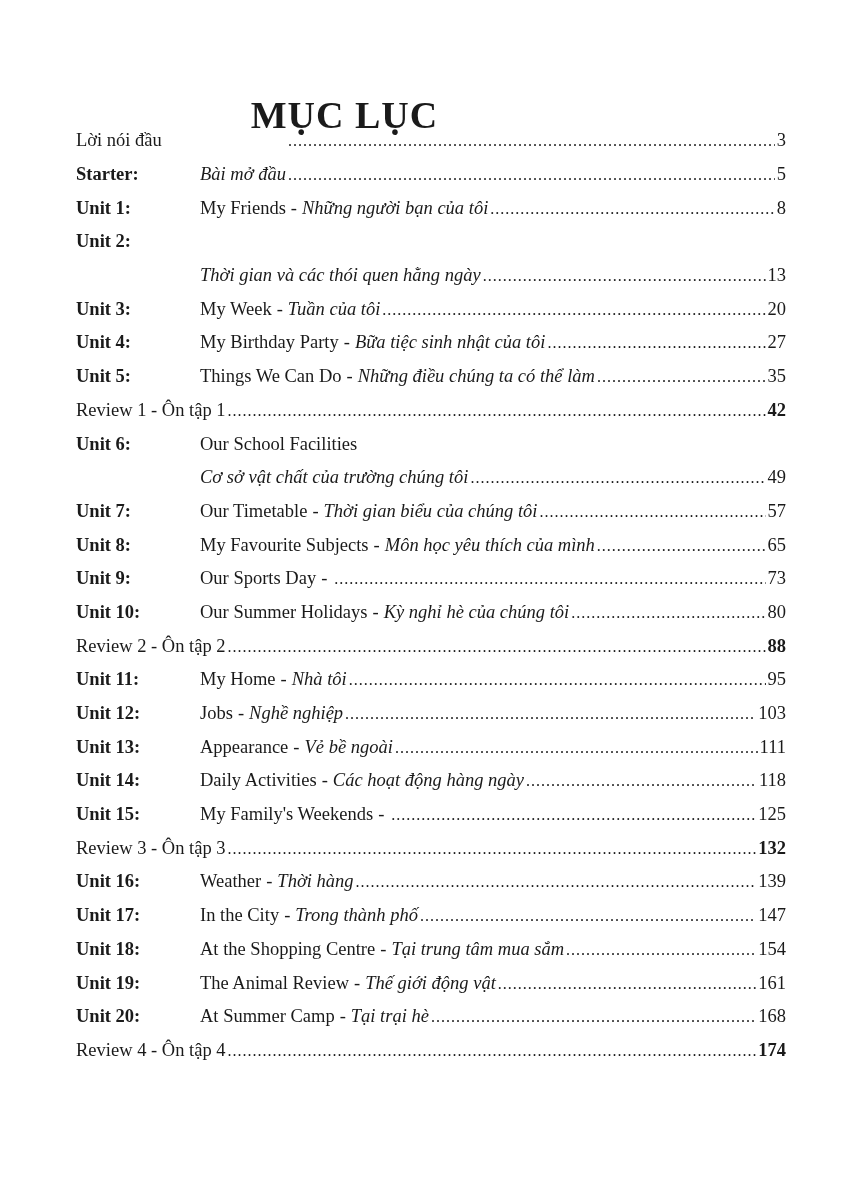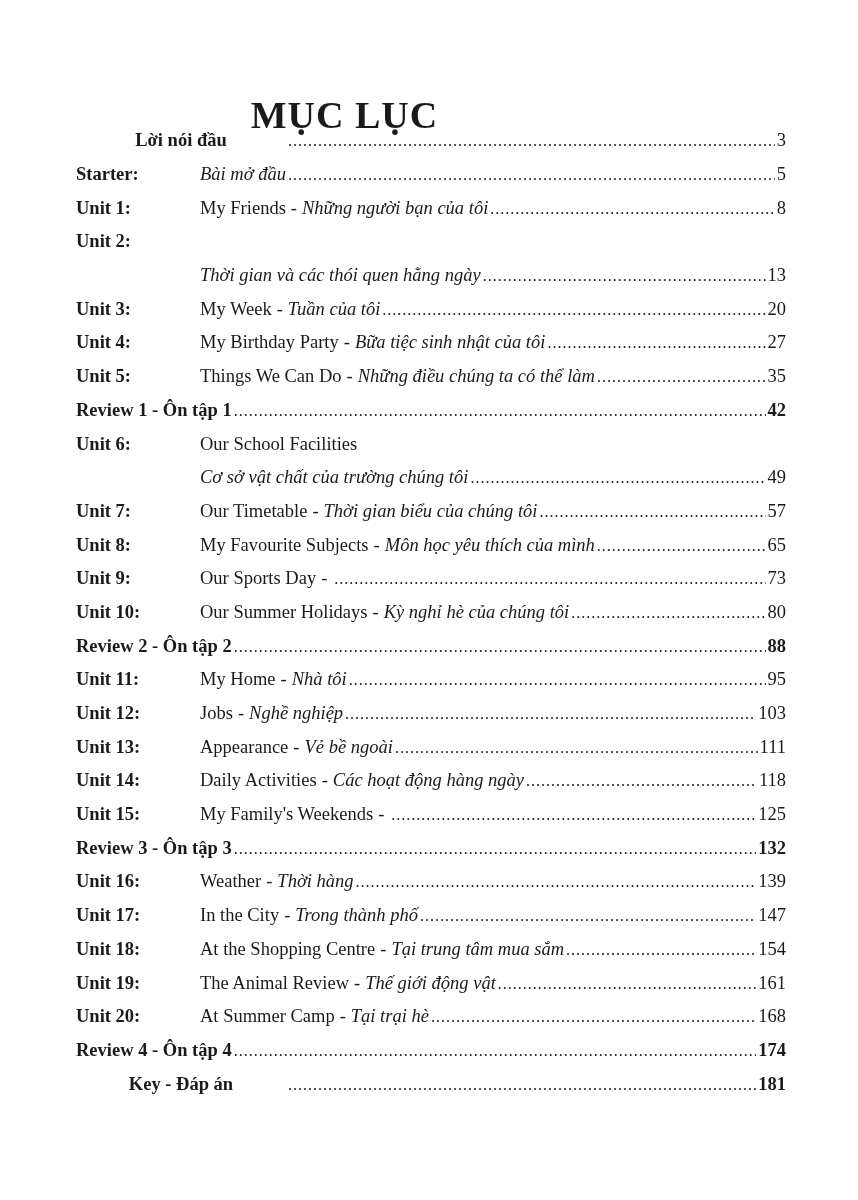--- a/index.html
+++ b/index.html
@@ -13,21 +13,21 @@
   .label { width: 124px; flex: 0 0 124px; font-weight: bold; }
   .content { flex: 1 1 auto; display: flex; align-items: baseline; overflow: hidden; }
   .en { }
   .sep { margin: 0 5px; }
   .vi { font-style: italic; }
   .leader { flex: 1 1 auto; overflow: hidden; margin: 0 2px; font-size: 16px; letter-spacing: 1px; }
   .leader::before { content: "...................................................................................................................................................................................................................................................."; }
   .page { flex: 0 0 auto; text-align: right; }
   .row.bold .page { font-weight: bold; }
   .row.full .content { margin-left: 0; }
-  .row.full .wide-label { font-weight: bold; flex: 0 0 auto; text-align: center; }
+  .row.full .wide-label { font-weight: normal; flex: 0 0 auto; }
   .row.full.gap .wide-label { width: 210px; flex: 0 0 210px; }
 </style>
 </head>
 <body>
 
 <h1 class="title">MỤC LỤC</h1>
 
 <div class="toc" id="toc">
     <div class="row full gap">
       <span class="wide-label">Lời nói đầu</span>
@@ -268,20 +268,13 @@
         <span class="page">168</span>
       </span>
     </div>
     <div class="row full bold">
       <span class="wide-label">Review 4 - Ôn tập 4</span>
       <span class="content">
         <span class="leader"></span>
         <span class="page">174</span>
       </span>
     </div>
-    <div class="row full gap bold">
-      <span class="wide-label">Key - Đáp án</span>
-      <span class="content">
-        <span class="leader"></span>
-        <span class="page">181</span>
-      </span>
-    </div>
   </div>
 
 </body></html>

